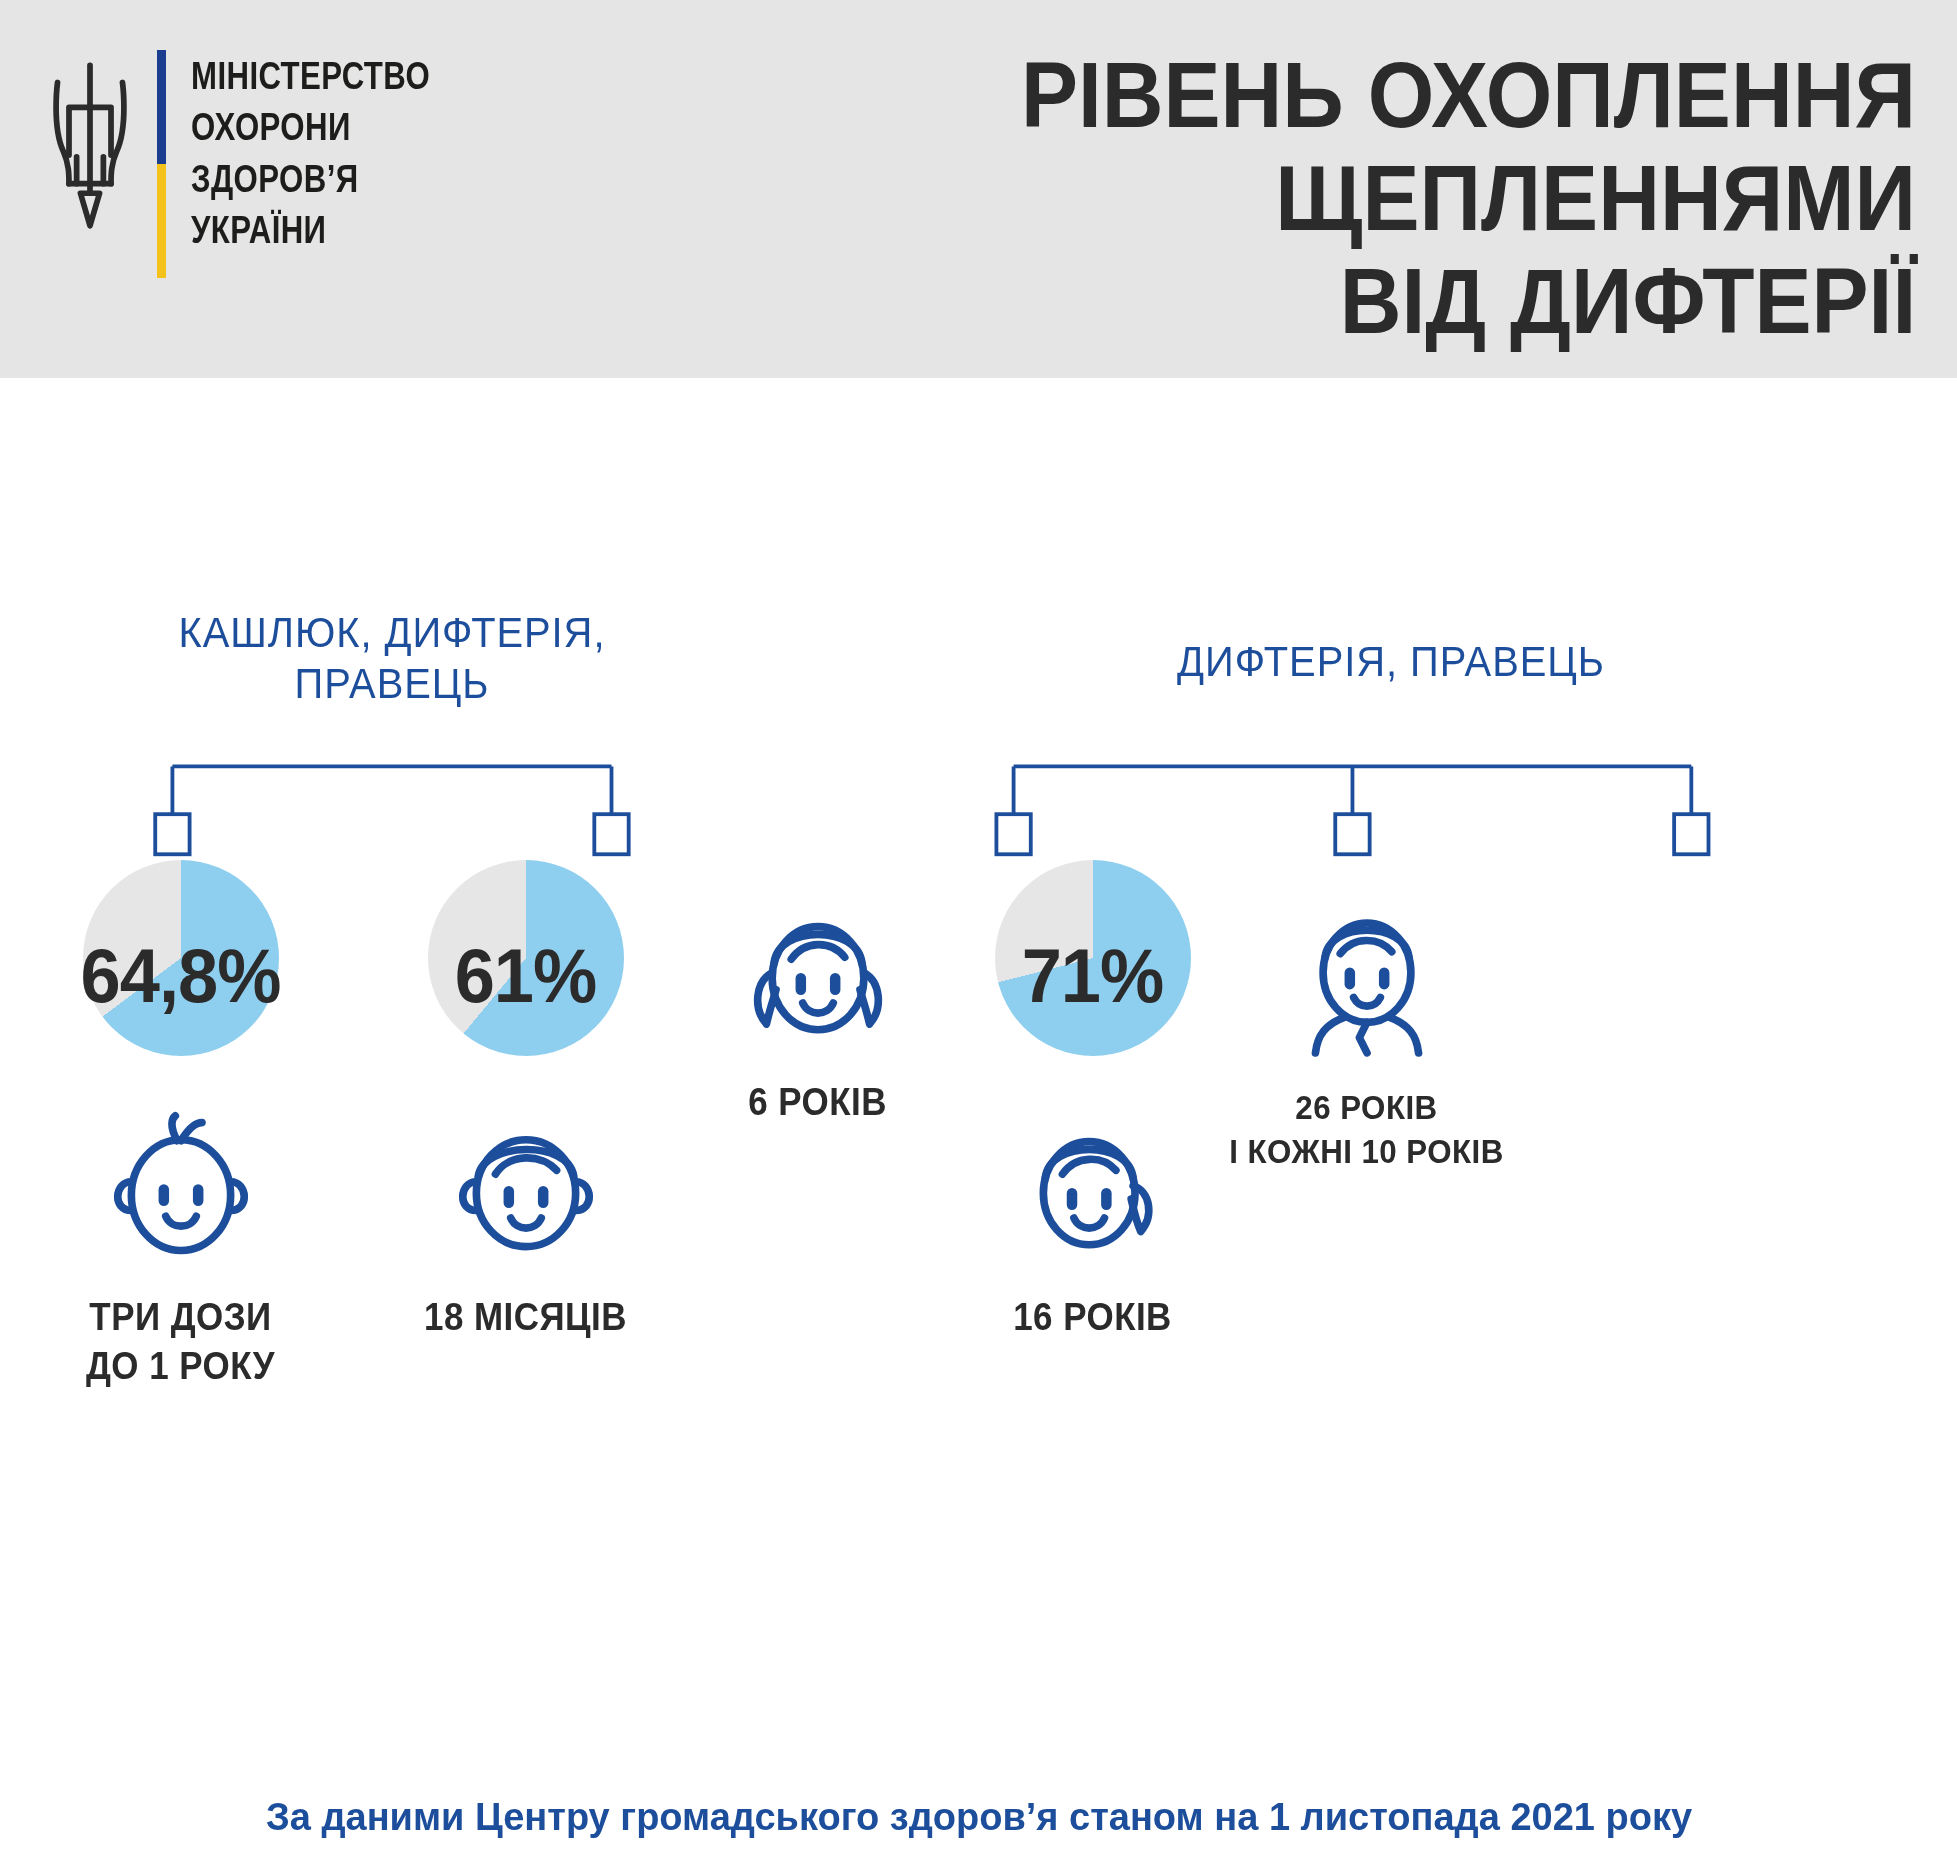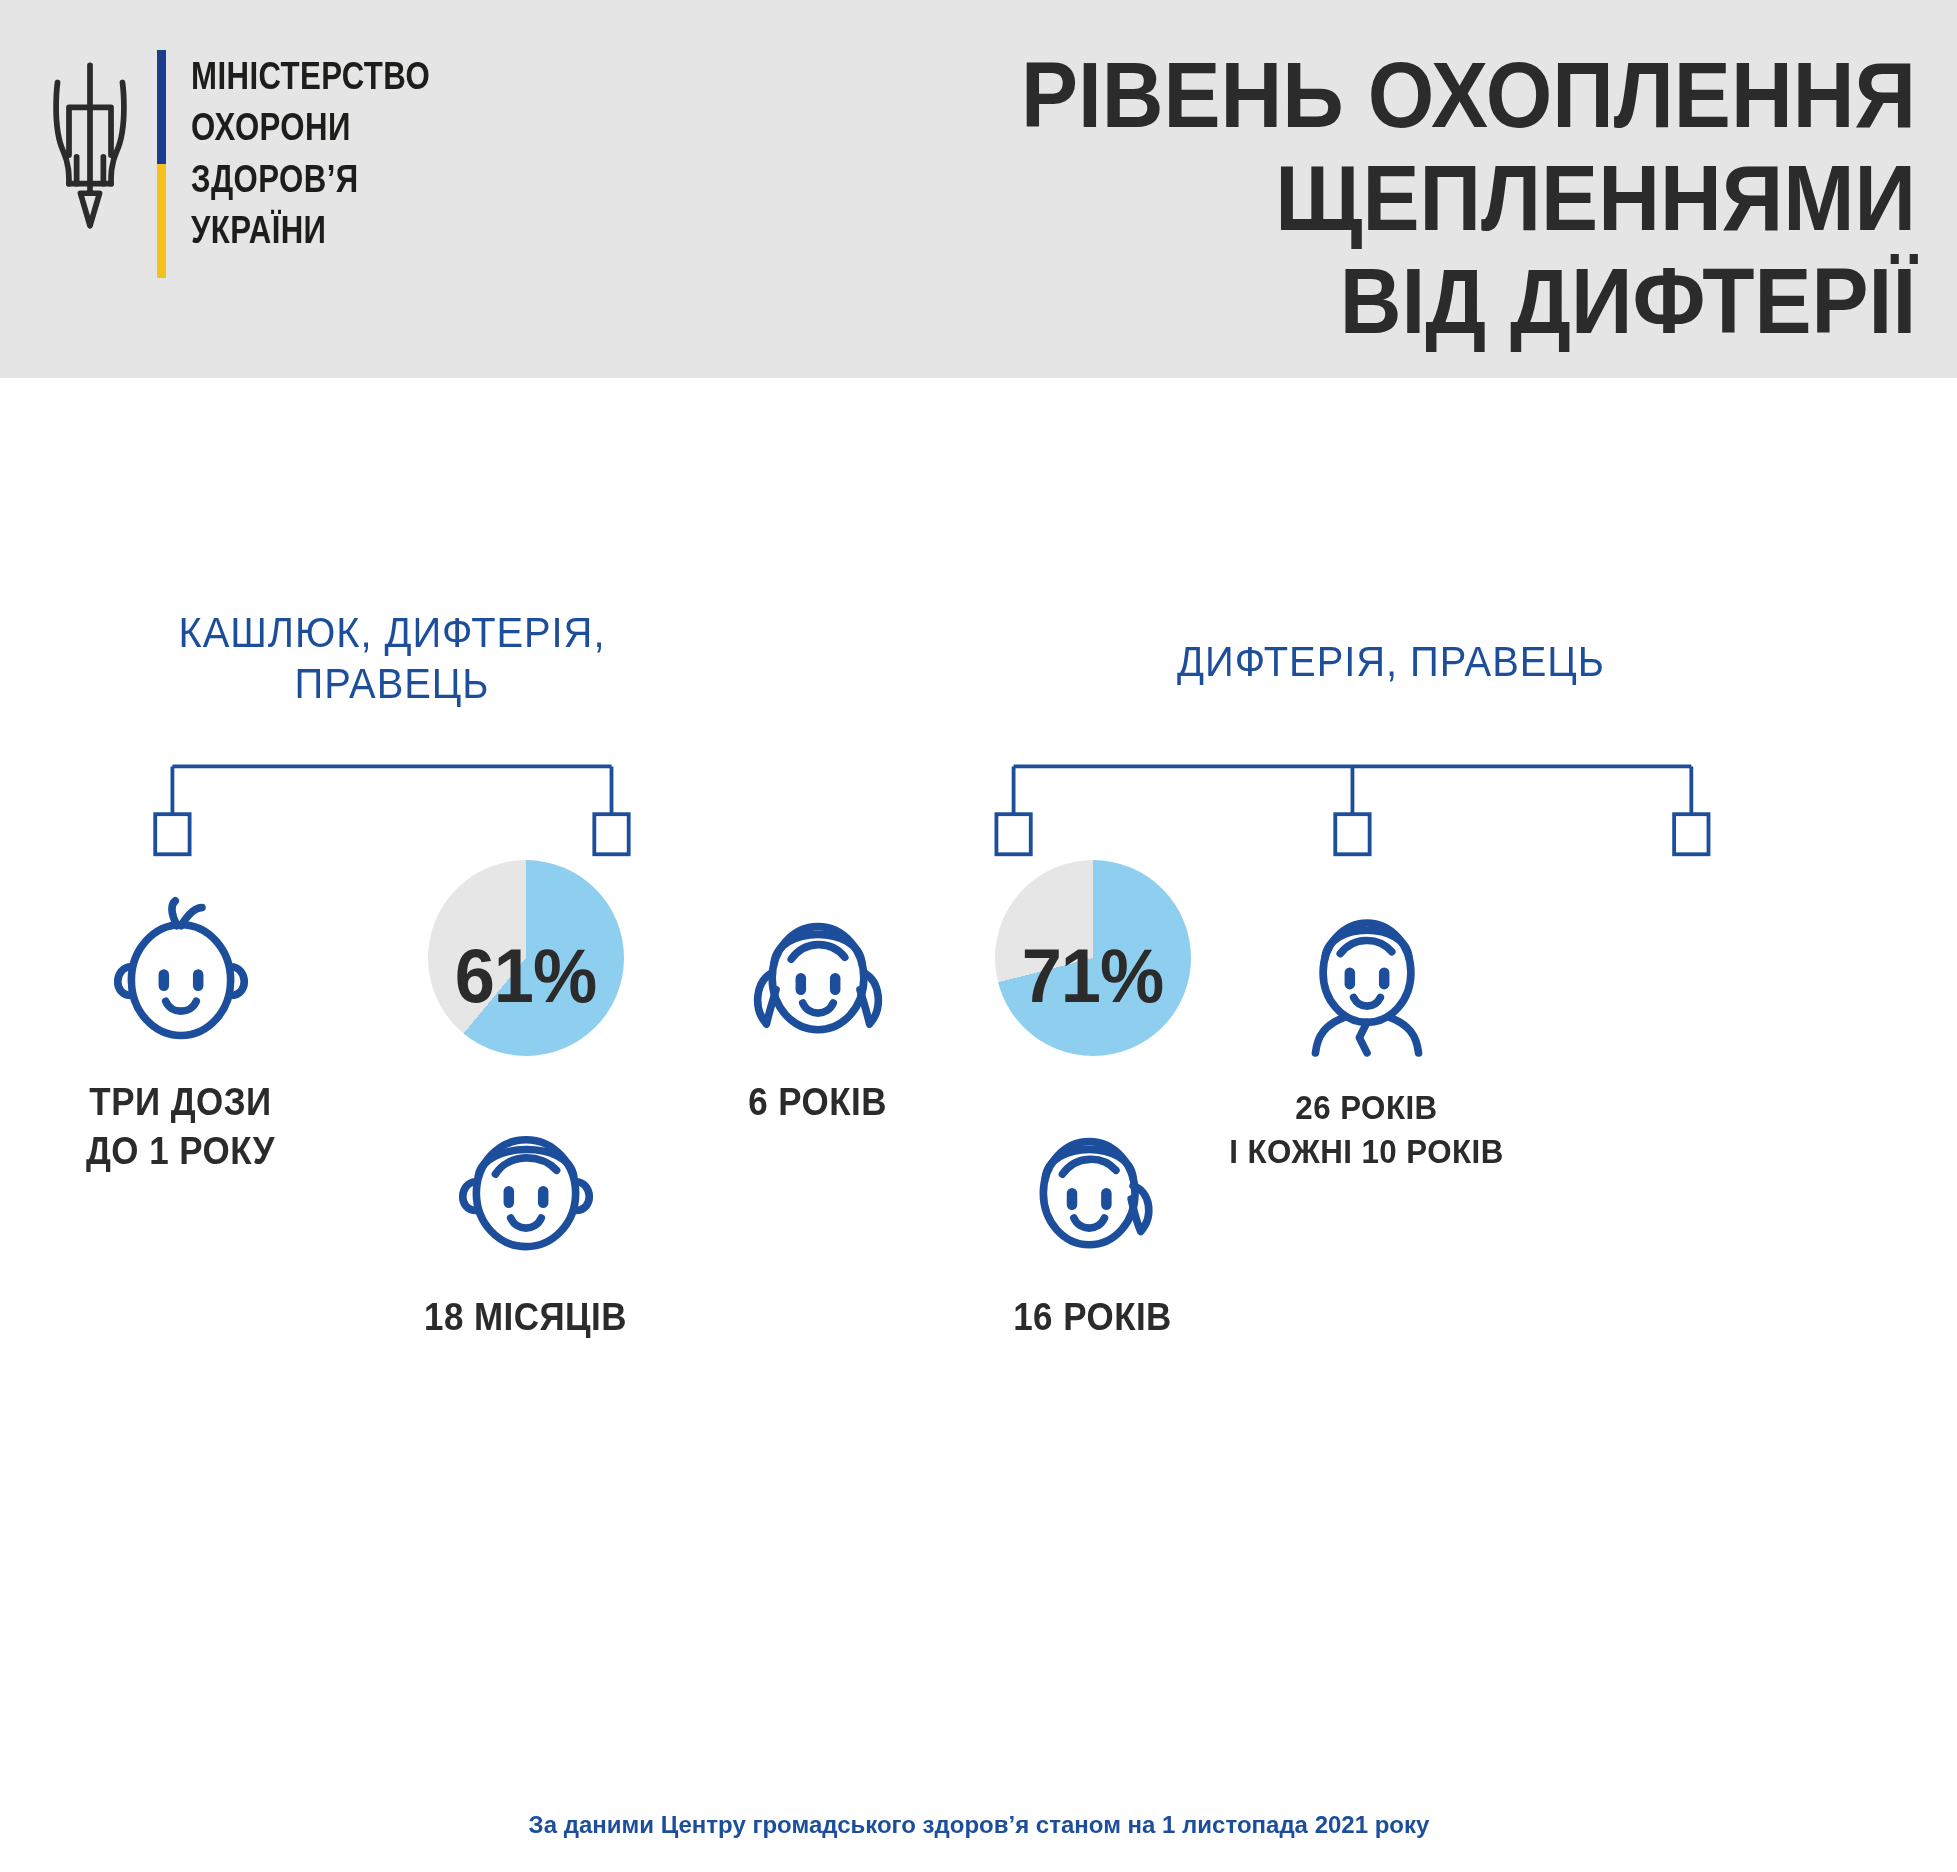--- a/index.html
+++ b/index.html
@@ -133,21 +133,21 @@
 
   
   .footer {
     position:absolute;
     left:0; bottom:34px;
     width:1958px;
     text-align:center;
     color:#1d4e9c;
     font-family:"Liberation Sans", sans-serif;
     font-weight:bold;
-    font-size:24px;
+    font-size:38px;
     letter-spacing:0px;
   }
 </style>
 </head>
 <body>
 
 <div class="header">
 
   <div class="logo-block">
     <svg class="trident" viewBox="0 0 92 200">
@@ -198,20 +198,24 @@
     <path d="M40 12 L40 62"></path>
     <path d="M395 12 L395 62"></path>
     <path d="M750 12 L750 62"></path>
     <rect x="22" y="62" width="36" height="42"></rect>
     <rect x="377" y="62" width="36" height="42"></rect>
     <rect x="732" y="62" width="36" height="42"></rect>
   </g>
 </svg>
 
 <div class="col" id="col-0">
+  <div class="pie-wrap">
+    <div class="pie" style="background: conic-gradient(rgb(142, 206, 238) 0deg, rgb(142, 206, 238) 233.28deg, rgb(230, 230, 230) 233.28deg, rgb(230, 230, 230) 360deg);"></div>
+    <div class="pct">64,8%</div>
+  </div>
   <svg class="face" width="168" height="153" viewBox="0 0 176 160">
     <g fill="none" stroke="#1D4E9C" stroke-width="8" stroke-linecap="round" stroke-linejoin="round">
       <ellipse cx="88" cy="88" rx="52" ry="58"></ellipse>
       <path d="M84 31 C76 16 78 8 82 5"></path>
       <path d="M88 31 C96 18 104 12 110 12"></path>
       <path d="M36 74 C18 74 16 104 36 104"></path>
       <path d="M140 74 C158 74 160 104 140 104"></path>
       <path d="M70 82 L70 94" stroke-width="11"></path>
       <path d="M106 82 L106 94" stroke-width="11"></path>
       <path d="M72 110 C78 124 98 124 104 110"></path>

